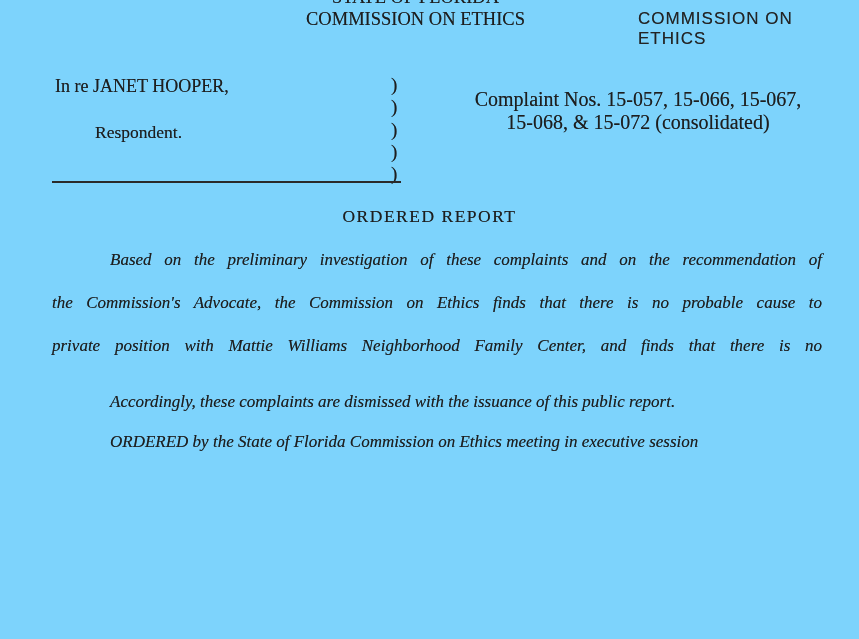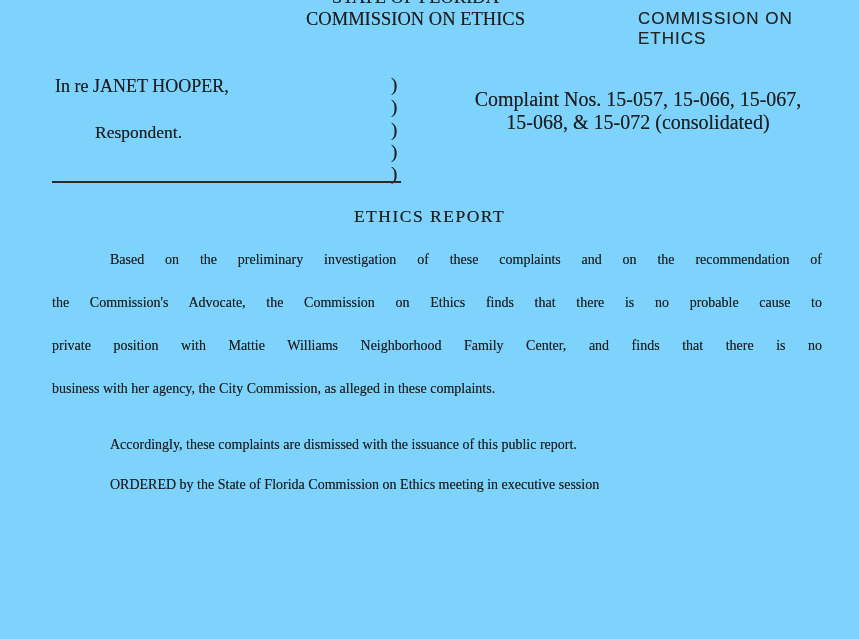--- a/index.html
+++ b/index.html
@@ -32,21 +32,21 @@
   .complaint{
     position:absolute;top:88px;left:458px;width:360px;
     text-align:center;font-size:20px;line-height:22.5px;
   }
   
   .public-report{
     position:absolute;top:206px;left:0;width:859px;
     text-align:center;font-size:17.5px;letter-spacing:1.5px;
   }
   
-  .body{position:absolute;top:238px;left:52px;width:770px;font-size:14px;}
+  .body{position:absolute;top:238px;left:52px;width:770px;font-size:17px;font-style:italic;}
   .line{line-height:43px;height:43px;text-align:left;}
   .line.justify{text-align:justify;text-align-last:justify;}
   .line.indent{text-indent:58px;}
   .para2 .line,.para3 .line{line-height:40px;height:40px;}
   .para2{margin-top:15px;}
 </style>
 </head>
 <body>
 
 <div class="doc">
@@ -69,28 +69,27 @@
     <div>)</div>
   </div>
 
   <div class="caption-rule"></div>
 
   <div class="complaint">
     <div>Complaint Nos. 15-057, 15-066, 15-067,</div>
     <div>15-068, &amp; 15-072 (consolidated)</div>
   </div>
 
-  <div class="public-report">ETHICS REPORT</div>
+  <div class="public-report">ORDERED REPORT</div>
 
   <div class="body">
       <div class="para para1">
         <div class="line justify indent">Based on the preliminary investigation of these complaints and on the recommendation of</div>
         <div class="line justify">the Commission's Advocate, the Commission on Ethics finds that there is no probable cause to</div>
         <div class="line justify">private position with Mattie Williams Neighborhood Family Center, and finds that there is no</div>
-        <div class="line">business with her agency, the City Commission, as alleged in these complaints.</div>
       </div>
       <div class="para para2">
         <div class="line indent">Accordingly, these complaints are dismissed with the issuance of this public report.</div>
       </div>
       <div class="para para3">
         <div class="line indent">ORDERED by the State of Florida Commission on Ethics meeting in executive session</div>
       </div>
     </div>
 
 </div>

